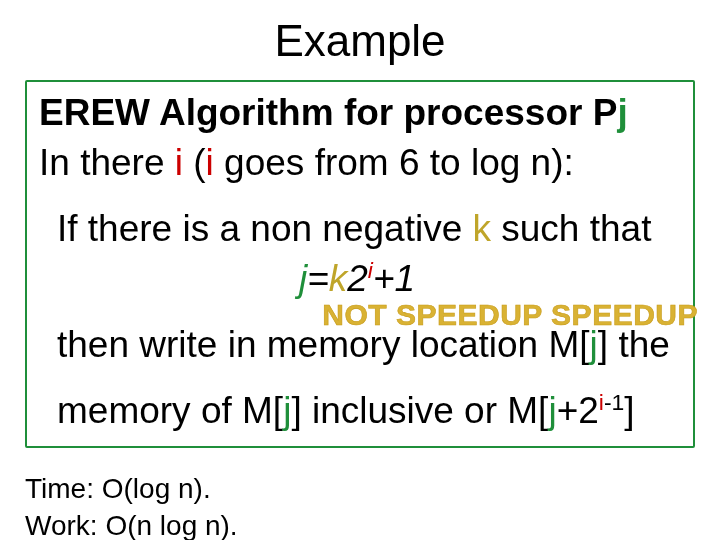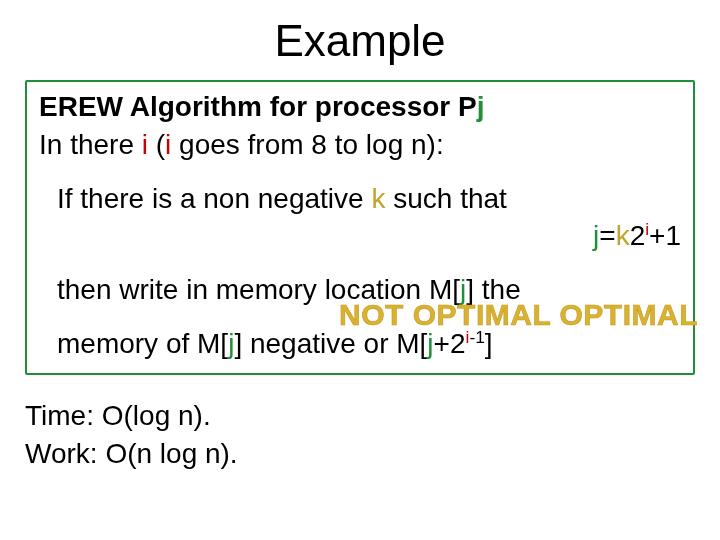--- a/index.html
+++ b/index.html
@@ -23,34 +23,35 @@
     text-align: center;
     font-size: 44px;
     font-family: "Comic Sans MS", cursive, sans-serif;
     color: #000;
     margin: 6px 0 14px 0;
     font-weight: normal;
   }
   .algo-box {
     border: 2px solid #1f8f3a;
     border-radius: 2px;
-    padding: 6px 12px 10px 12px;
-    font-size: 28px;
+    padding: 6px 18px 10px 12px;
+    font-size: 37px;
     line-height: 1.35;
   }
   .algo-line1 {
     font-weight: bold;
   }
   .indent {
     padding-left: 18px;
     margin-top: 16px;
   }
   .center-line {
-    text-align: right;
+    text-align: center;
     padding-left: 0;
+    font-style: italic;
   }
   sup {
     font-size: 0.62em;
     vertical-align: super;
     line-height: 0;
   }
   .i-red {
     color: #cc0000;
   }
   .k-gold {
@@ -84,41 +85,41 @@
 
   <h1 class="title">Example</h1>
 
   <div class="algo-box">
 
     <div class="algo-line1">
       <span>EREW Algorithm for processor P</span><span class="j-green">j</span>
     </div>
 
     <div>
-      <span>In there </span><span class="i-red">i</span><span> (</span><span class="i-red">i</span><span> goes from 8 to log n):</span>
+      <span>In there </span><span class="i-red">i</span><span> (</span><span class="i-red">i</span><span> goes from 6 to log n):</span>
     </div>
 
     <div class="indent">
       <span>If there is a non negative </span><span class="k-gold">k</span><span> such that</span>
     </div>
 
     <div class="center-line">
       <span class="j-green">j</span><span>=</span><span class="k-gold">k</span><span>2</span><sup class="i-red">i</sup><span>+1</span>
     </div>
 
     <div class="indent">
       <span>then write in memory location M[</span><span class="j-green">j</span><span>] the</span>
     </div>
 
     <div class="indent">
-      <span>memory of M[</span><span class="j-green">j</span><span>] negative or M[</span><span class="j-green">j</span><span>+2</span><sup><span class="i-red">i</span><span>-1</span></sup><span>]</span>
+      <span>memory of M[</span><span class="j-green">j</span><span>] inclusive or M[</span><span class="j-green">j</span><span>+2</span><sup><span class="i-red">i</span><span>-1</span></sup><span>]</span>
     </div>
 
   </div>
 
   <div class="bottom-block">
     <div>Time: O(log n).</div>
     <div>Work: O(n log n).</div>
   </div>
 
-  <div class="not-optimal">NOT OPTIMAL OPTIMAL</div>
+  <div class="not-optimal">NOT SPEEDUP SPEEDUP</div>
 
 </div>
 
 </body></html>

